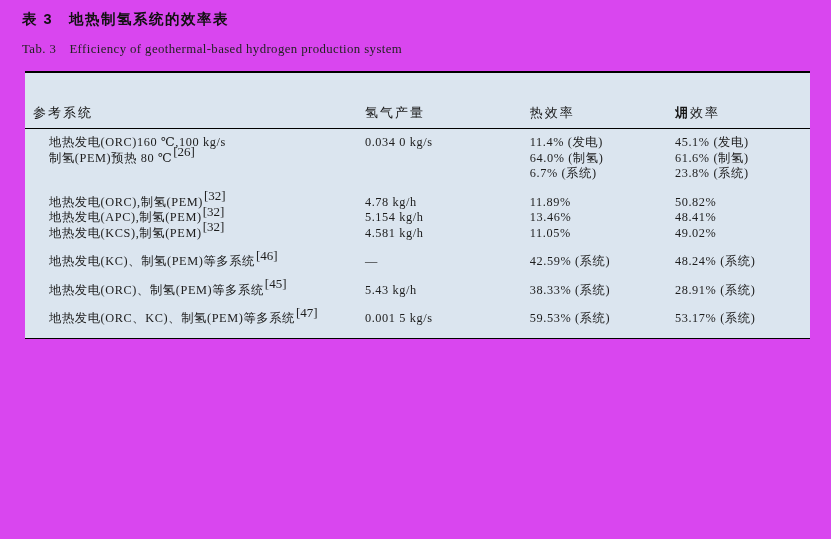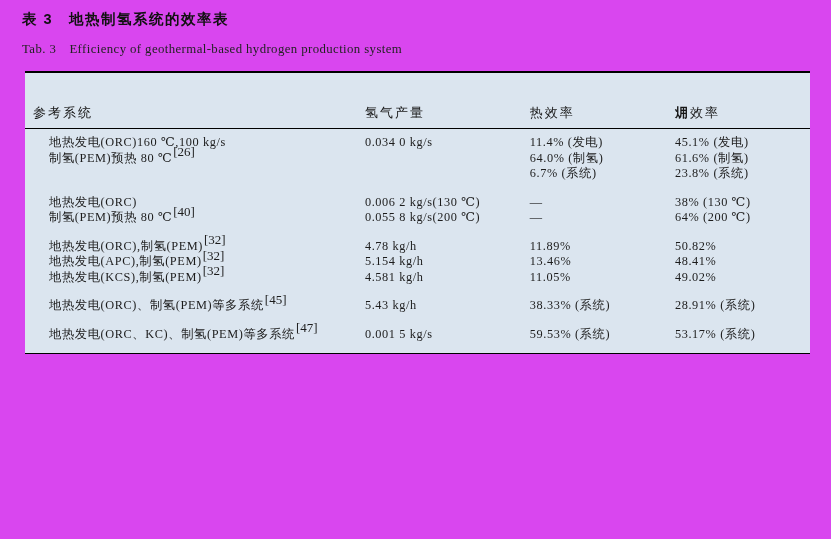--- a/index.html
+++ b/index.html
@@ -116,56 +116,52 @@
               <div class="line">6.7% (系统)</div>
             </td>
             <td>
               <div class="line">45.1% (发电)</div>
               <div class="line">61.6% (制氢)</div>
               <div class="line">23.8% (系统)</div>
             </td>
           </tr>
           <tr>
             <td>
-              <div class="line">地热发电(ORC)</div>
-              <div class="line">制氢(PEM)预热 80 ℃<sup class="ref">[40]</sup></div>
-            </td>
-            <td>
-              <div class="line">0.006 2 kg/s(130 ℃)</div>
-              <div class="line">0.055 8 kg/s(200 ℃)</div>
-            </td>
-            <td>
-              <div class="line">—</div>
-              <div class="line">—</div>
-            </td>
-            <td>
-              <div class="line">38% (130 ℃)</div>
-              <div class="line">64% (200 ℃)</div>
-            </td>
-          </tr>
-          <tr>
-            <td>
               <div class="line">地热发电(ORC),制氢(PEM)<sup class="ref">[32]</sup></div>
               <div class="line">地热发电(APC),制氢(PEM)<sup class="ref">[32]</sup></div>
               <div class="line">地热发电(KCS),制氢(PEM)<sup class="ref">[32]</sup></div>
             </td>
             <td>
               <div class="line">4.78 kg/h</div>
               <div class="line">5.154 kg/h</div>
               <div class="line">4.581 kg/h</div>
             </td>
             <td>
               <div class="line">11.89%</div>
               <div class="line">13.46%</div>
               <div class="line">11.05%</div>
             </td>
             <td>
               <div class="line">50.82%</div>
               <div class="line">48.41%</div>
               <div class="line">49.02%</div>
+            </td>
+          </tr>
+          <tr>
+            <td>
+              <div class="line">地热发电(KC)、制氢(PEM)等多系统<sup class="ref">[46]</sup></div>
+            </td>
+            <td>
+              <div class="line">—</div>
+            </td>
+            <td>
+              <div class="line">42.59% (系统)</div>
+            </td>
+            <td>
+              <div class="line">48.24% (系统)</div>
             </td>
           </tr>
           <tr>
             <td>
               <div class="line">地热发电(ORC)、制氢(PEM)等多系统<sup class="ref">[45]</sup></div>
             </td>
             <td>
               <div class="line">5.43 kg/h</div>
             </td>
             <td>

